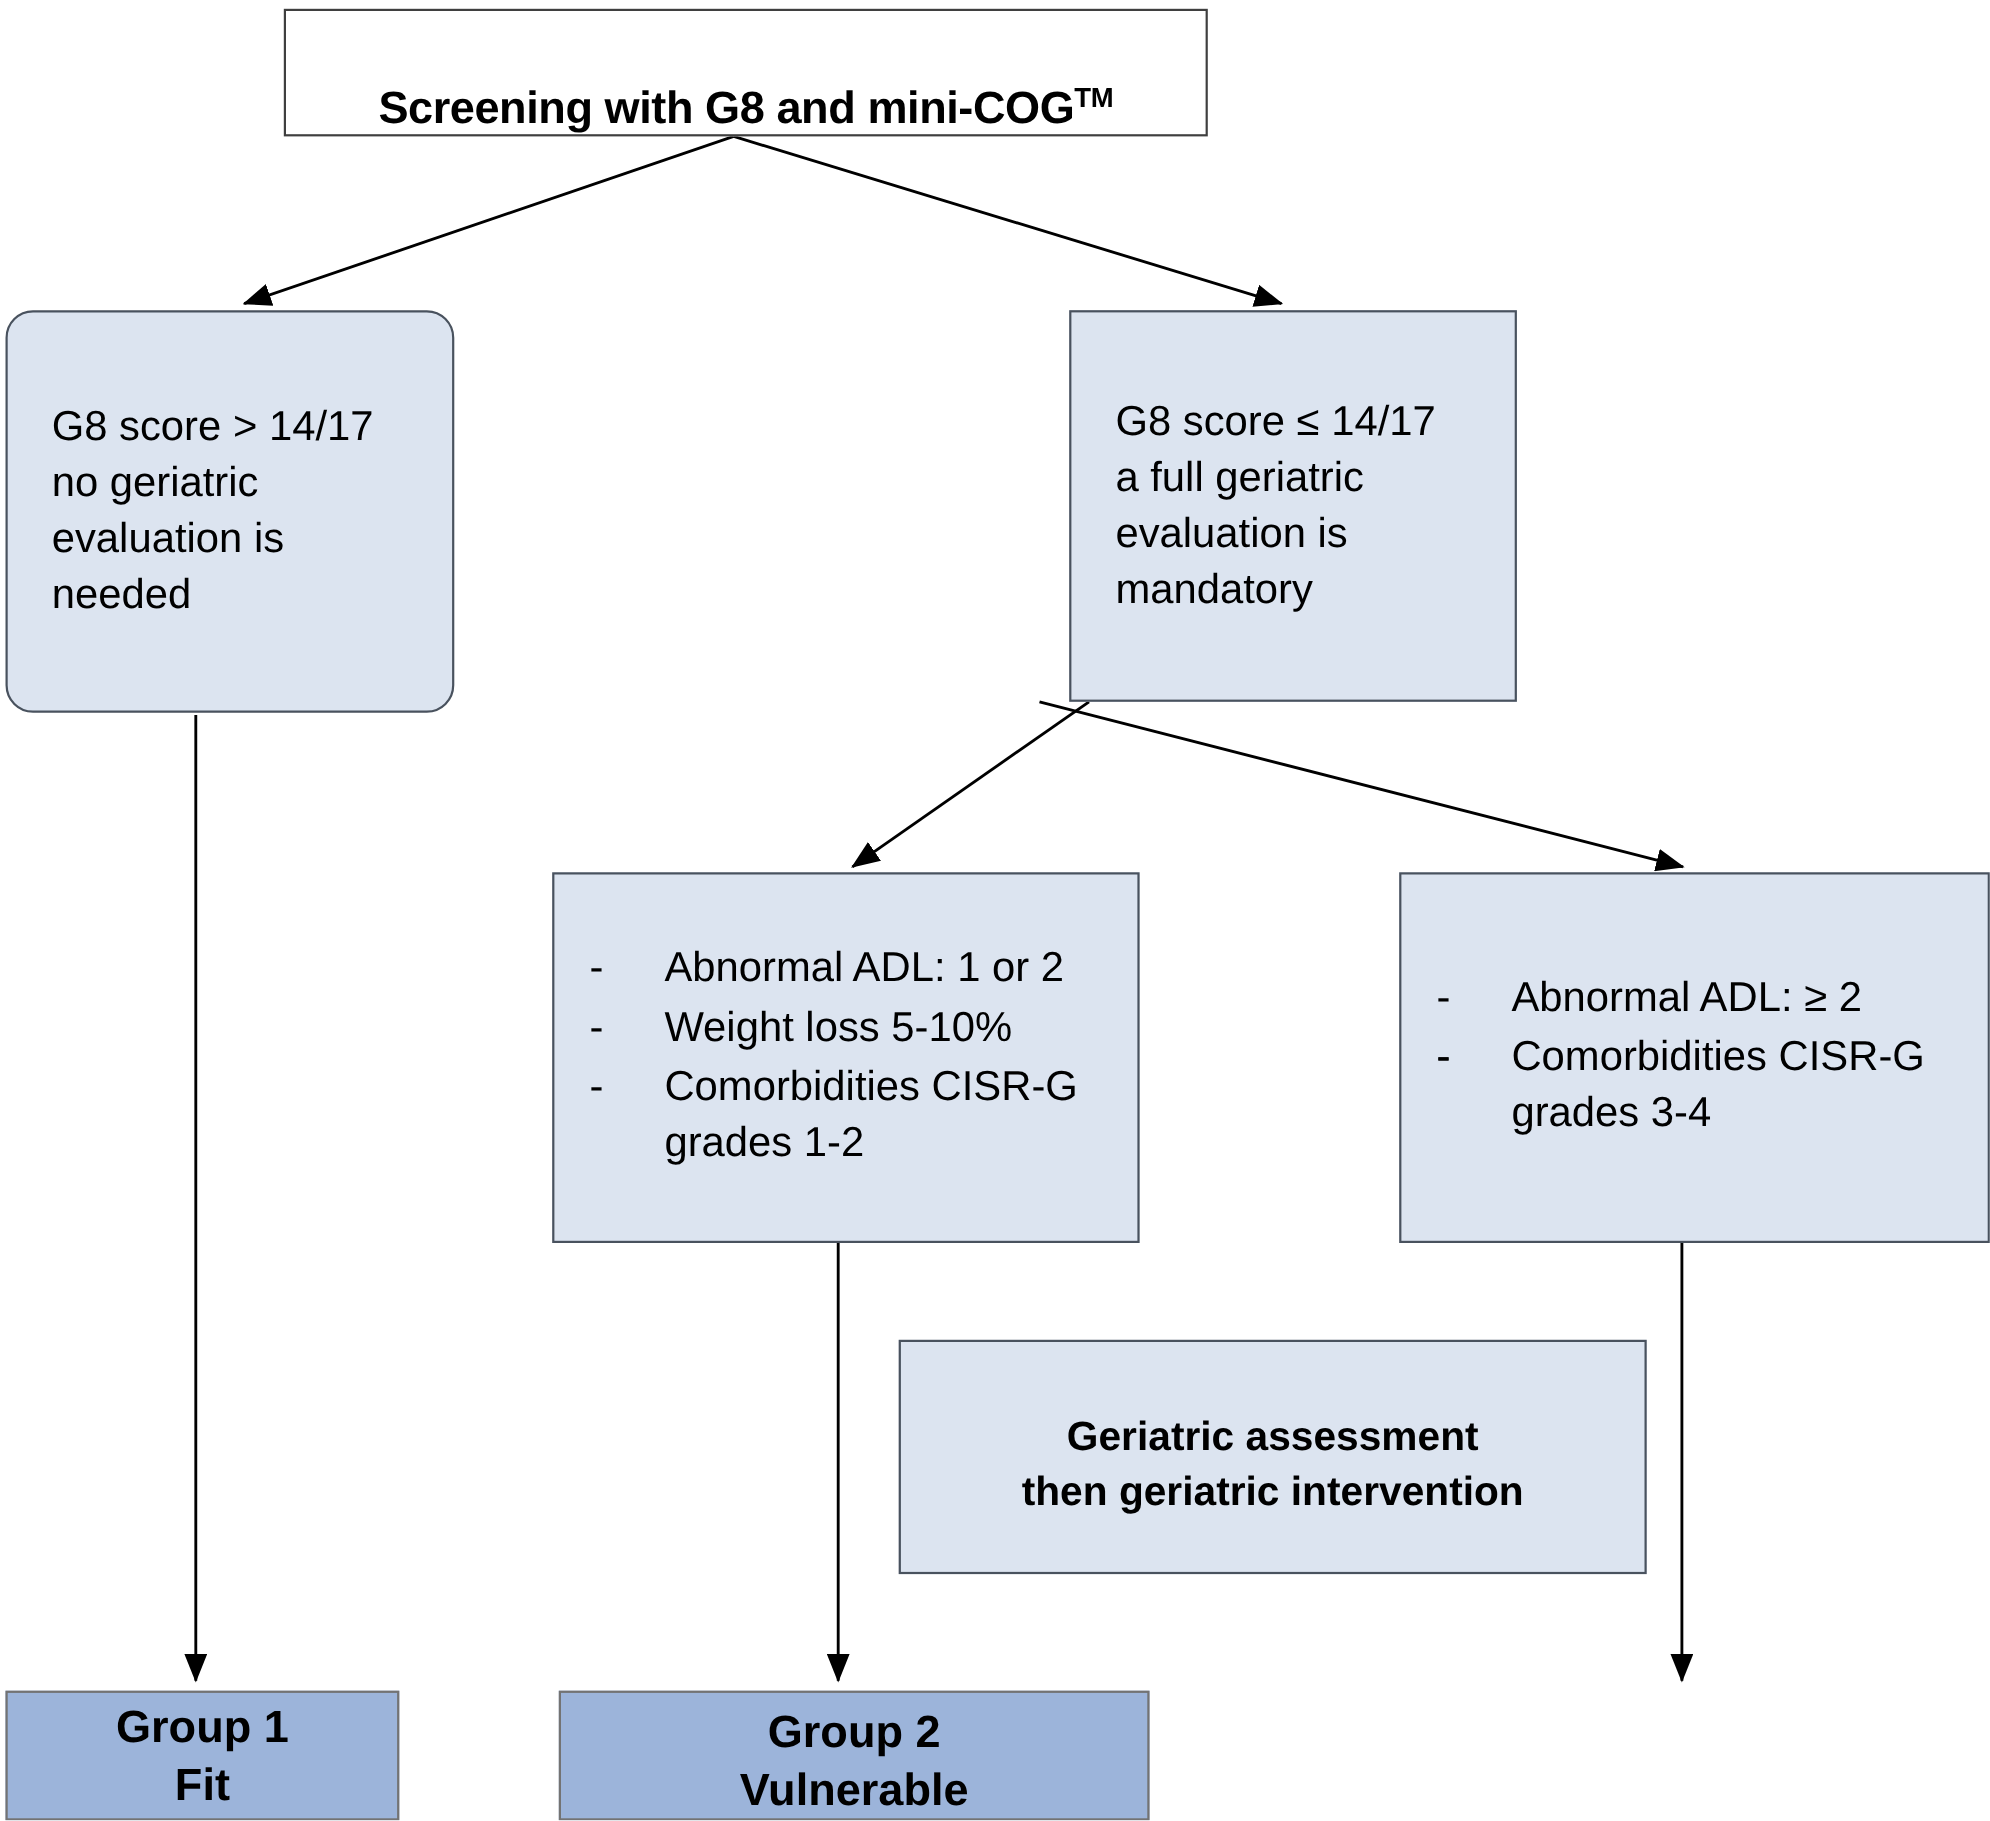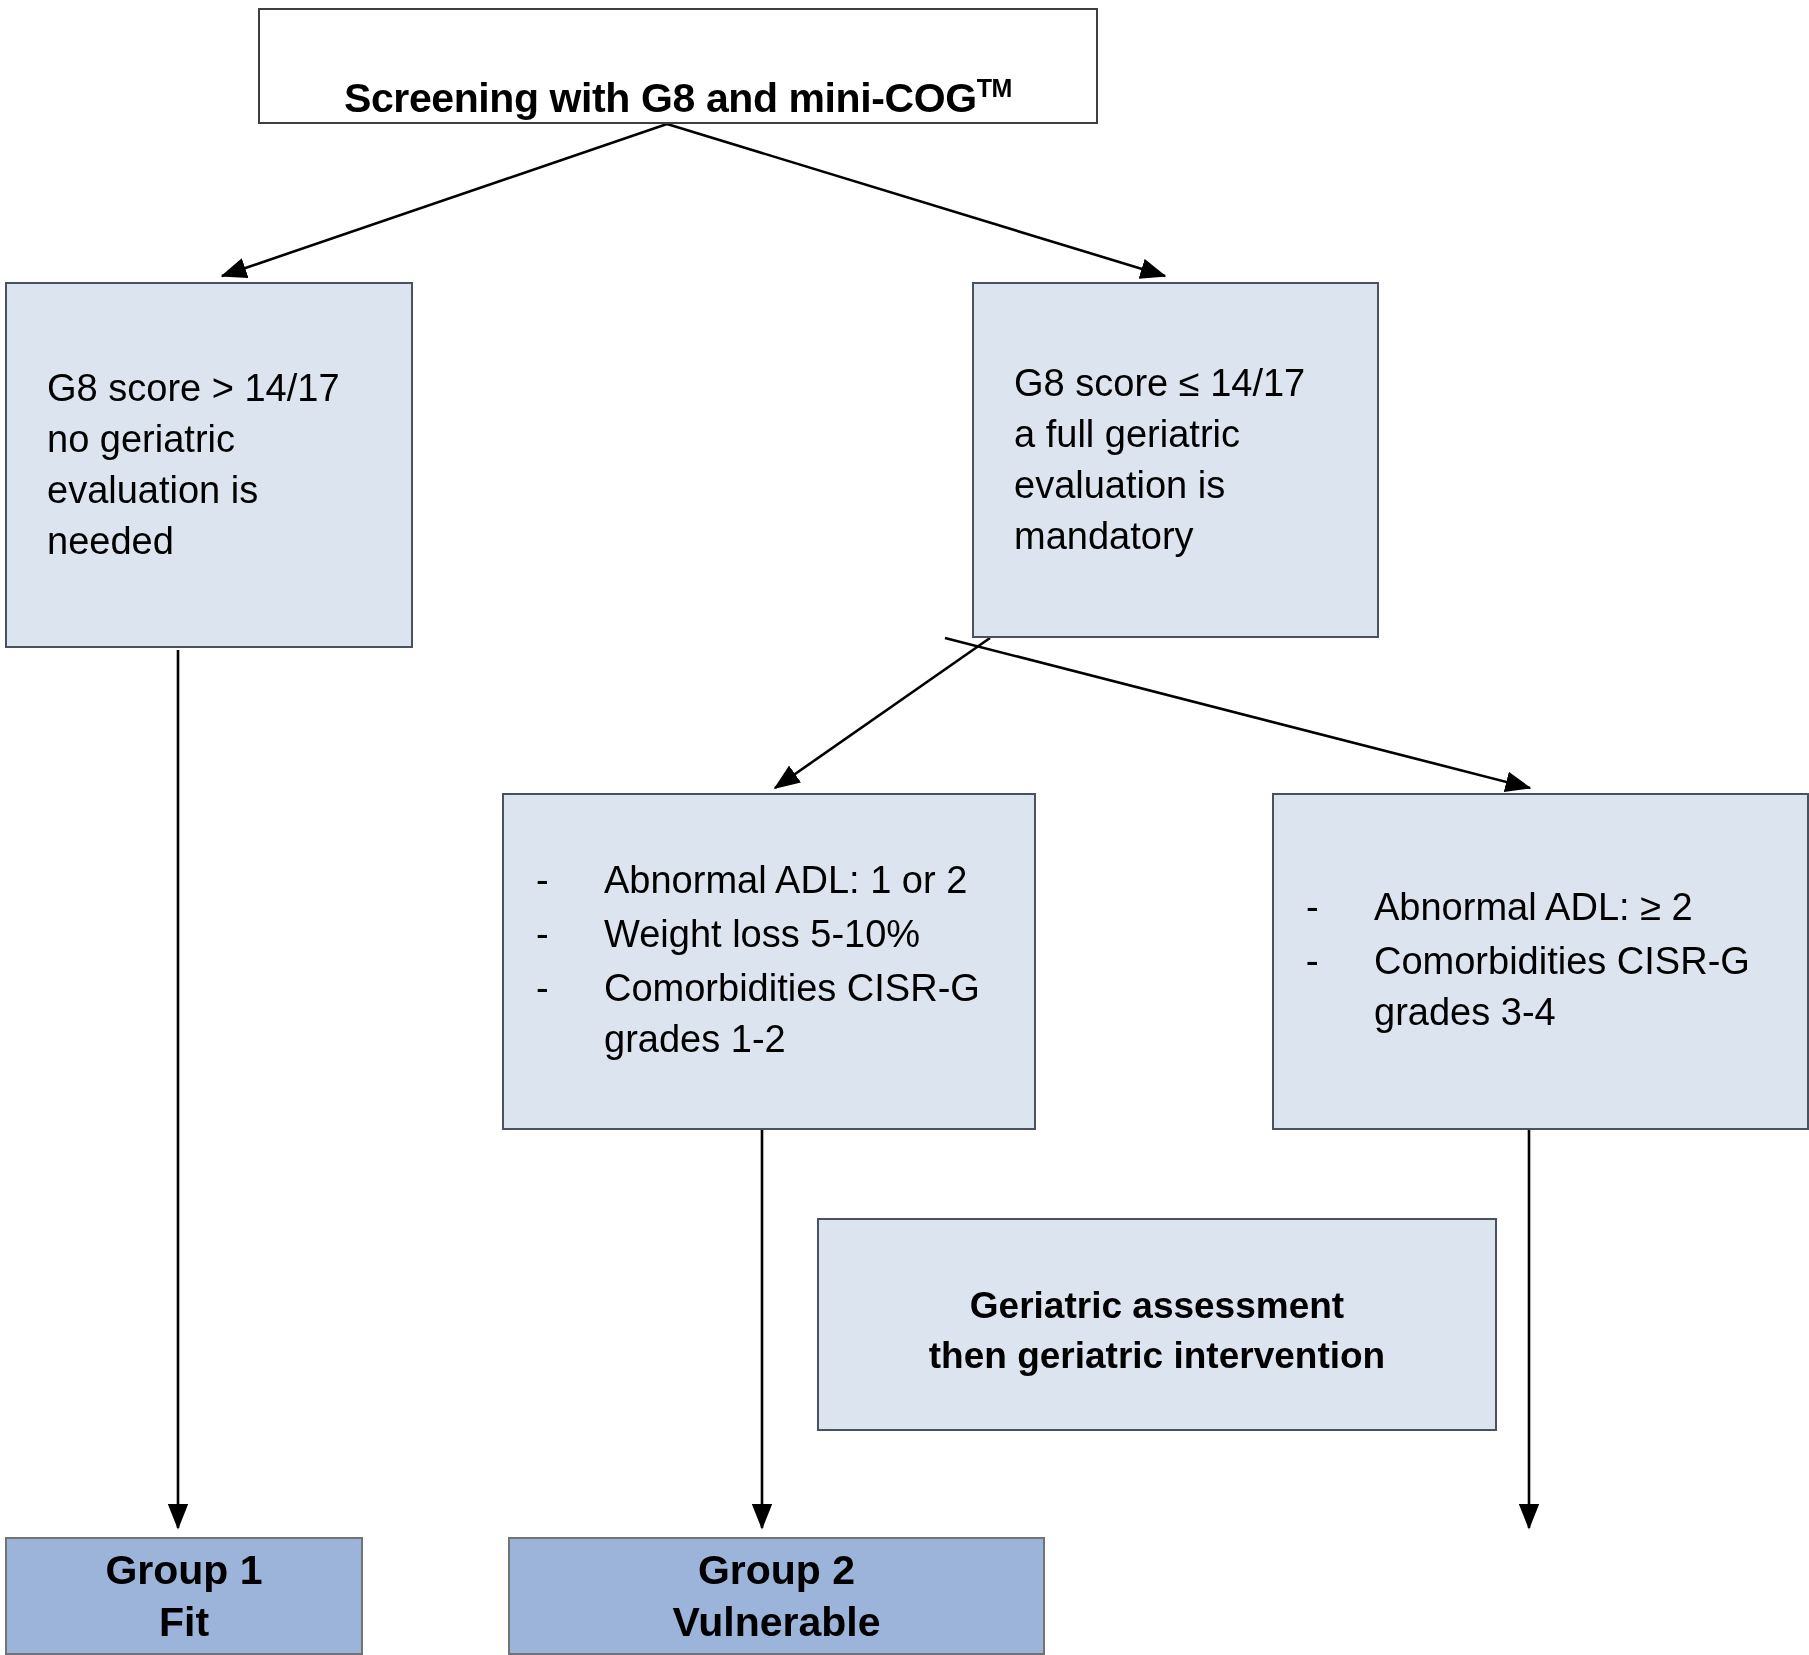--- a/index.html
+++ b/index.html
@@ -143,21 +143,21 @@
       <line x1="1529" y1="1130" x2="1529" y2="1528" stroke="#000000" stroke-width="2.6" marker-end="url(#arrowhead)"></line>
     </g>
   </svg>
 
   <div class="node title-node" style="left:258px; top:8px; width:840px; height:116px;justify-content:flex-end;">
     <div class="title-text">
       <span>Screening with G8 and mini-COG</span><sup>TM</sup>
     </div>
   </div>
 
-  <div class="node light" style="left:5px; top:282px; width:408px; height:366px;">
+  <div class="node light" style="left:5px; top:282px; width:408px; height:366px;border-radius:25px;">
     <div class="body-text">G8 score &gt; 14/17
 no geriatric
 evaluation is
 needed</div>
   </div>
 
   <div class="node light" style="left:972px; top:282px; width:407px; height:356px;">
     <div class="body-text">G8 score ≤ 14/17
 a full geriatric
 evaluation is
@@ -185,19 +185,19 @@
   <div class="node light" style="left:817px; top:1218px; width:680px; height:213px;">
     <div class="assess-text">Geriatric assessment
 then geriatric intervention</div>
   </div>
 
   <div class="node dark" style="left:5px; top:1537px; width:358px; height:118px;">
     <div class="group-text">Group 1
 Fit</div>
   </div>
 
-  <div class="node dark" style="left:508px; top:1537px; width:537px; height:118px;">
+  <div class="node dark" style="left:508px; top:1537px; width:537px; height:118px;justify-content:flex-end;">
     <div class="group-text">Group 2
 Vulnerable</div>
   </div>
 
 
 </div>
 
 </body></html>

